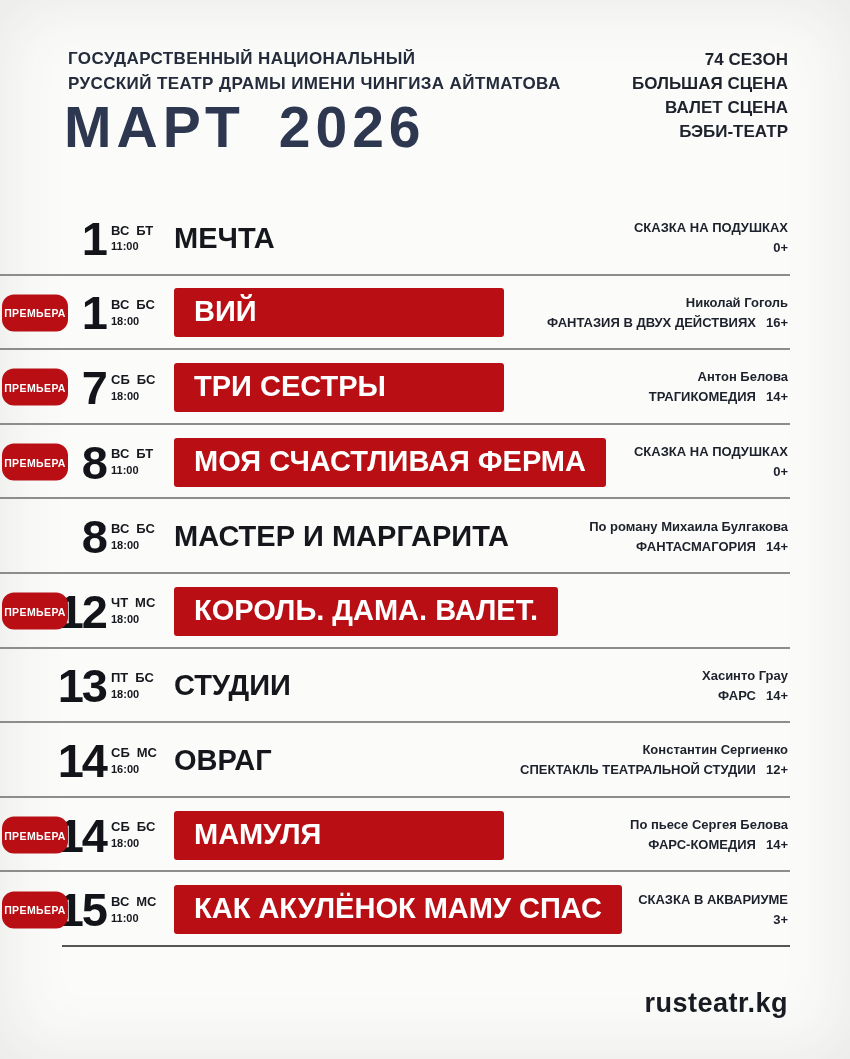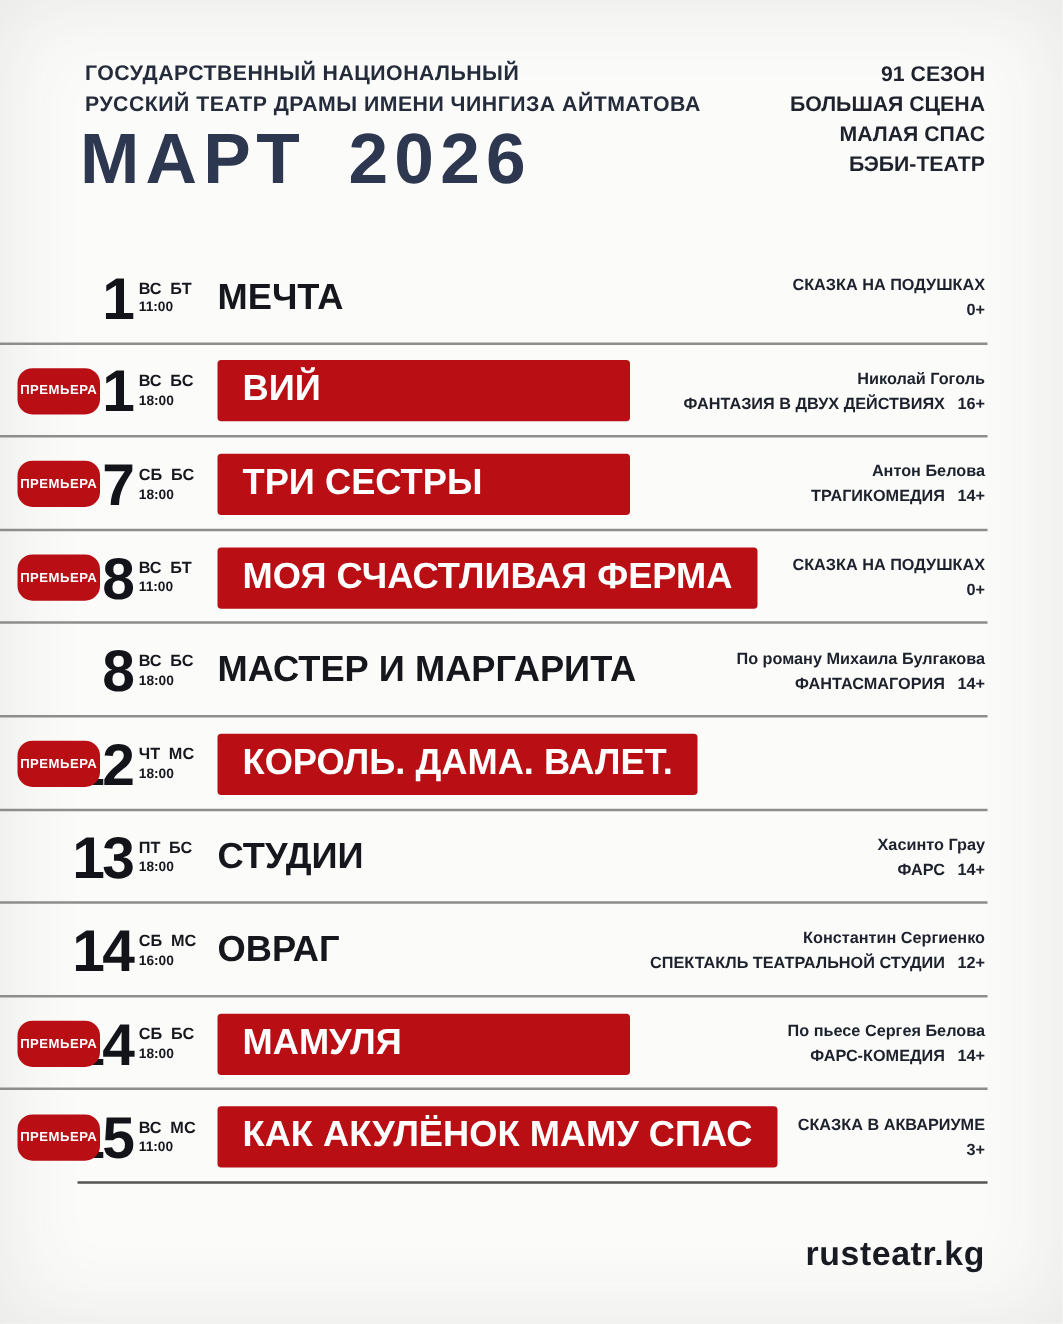--- a/index.html
+++ b/index.html
@@ -35,21 +35,21 @@
     position:absolute;right:62px;top:48px;
     text-align:right;font-size:17px;font-weight:bold;color:#1e222c;
     line-height:24px;white-space:nowrap;
   }
   
   .rows{position:absolute;left:0;top:201px;width:850px;}
   .row{position:relative;height:74.6px;display:flex;align-items:center;}
   .sep{position:absolute;bottom:0;left:0;width:790px;height:2px;background:var(--line);}
   .row.last .sep{left:62px;width:728px;background:#555;}
   .premiere-badge{
-    position:absolute;left:14px;top:50%;transform:translateY(-50%);
+    position:absolute;left:2px;top:50%;transform:translateY(-50%);
     width:66px;height:37px;border-radius:12px;
     background:var(--red);color:#fff;
     display:flex;align-items:center;justify-content:center;
     font-size:10.5px;font-weight:bold;letter-spacing:0.4px;
   }
   .date-num{
     width:106px;text-align:right;
     font-size:47px;font-weight:bold;color:#121419;
     letter-spacing:-2px;line-height:1;flex:0 0 auto;
   }
@@ -85,23 +85,23 @@
   <div class="org">
     <div>ГОСУДАРСТВЕННЫЙ НАЦИОНАЛЬНЫЙ</div>
     <div>РУССКИЙ ТЕАТР ДРАМЫ ИМЕНИ ЧИНГИЗА АЙТМАТОВА</div>
   </div>
 
   <div class="month-title">
     <span>МАРТ</span><span class="year">2026</span>
   </div>
 
   <div class="season-block">
-    <div>91 СЕЗОН</div>
+    <div>74 СЕЗОН</div>
     <div>БОЛЬШАЯ СЦЕНА</div>
-    <div>МАЛАЯ СПАС</div>
+    <div>ВАЛЕТ СЦЕНА</div>
     <div>БЭБИ-ТЕАТР</div>
   </div>
 
   <div class="rows" id="rows">
       <div class="row">
         <div class="date-num">1</div>
         <div class="meta">
           <div class="daystage"><span class="day">ВС</span><span class="stage">БТ</span></div>
           <div class="time">11:00</div>
         </div>

